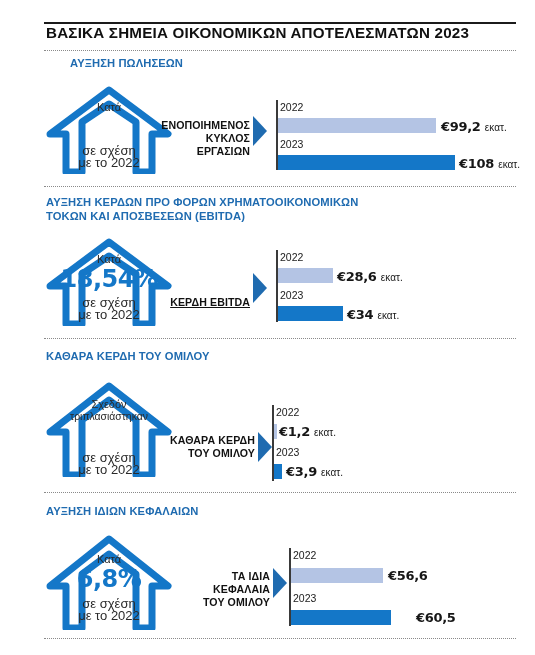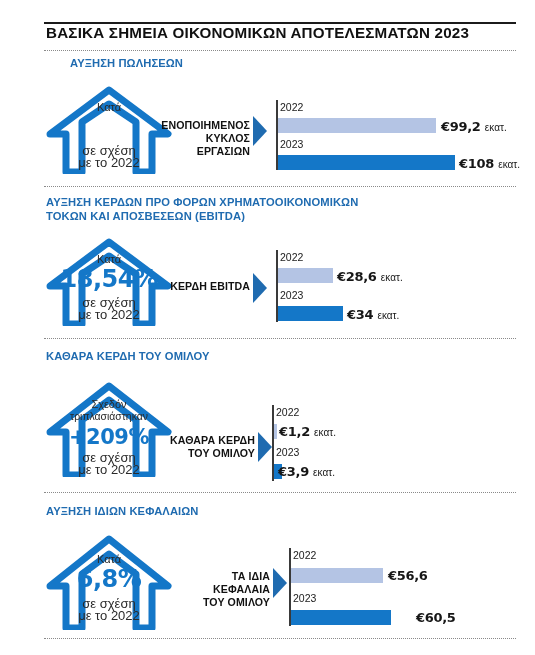--- a/index.html
+++ b/index.html
@@ -111,21 +111,21 @@
     <div class="arrow-wrap" style="left:44px;top:238px;width:130px;height:88px;">
       <svg width="130" height="88" viewBox="0 0 130 88">
         <path d="M6,48 L65,4 L124,48 L108,48 L108,86 L92,86 L92,36 L65,18 L38,36 L38,86 L22,86 L22,48 Z" fill="none" stroke="#1477c8" stroke-width="7" stroke-linejoin="round" stroke-linecap="round"></path>
       </svg>
       <div class="arrow-text at-small" style="top:16px;">Κατά</div>
       <div class="arrow-text at-pct" style="top:29px;">18,54%</div>
       <div class="arrow-text at-small-b" style="top:58px;">σε σχέση</div>
       <div class="arrow-text at-small-b" style="top:70px;">με το 2022</div>
     </div>
 
-    <div class="mid-label" style="left:160px;top:280px;width:90px;">ΚΕΡΔΗ EBITDA</div>
+    <div class="mid-label" style="left:160px;top:296px;width:90px;text-decoration:underline;">ΚΕΡΔΗ EBITDA</div>
     <div class="tri" style="left:253px;top:273px;"></div>
 
     <div class="axis" style="left:276px;top:250px;height:72px;"></div>
     <div class="yearlab" style="left:280px;top:251px;">2022</div>
     <div class="bar y22" style="left:278px;top:268px;width:55px;"></div>
     <div class="val" style="left:337px;top:269px;"><span>€28,6</span> <span class="unit">εκατ.</span></div>
     <div class="yearlab" style="left:280px;top:289px;">2023</div>
     <div class="bar y23" style="left:278px;top:306px;width:65px;"></div>
     <div class="val" style="left:347px;top:307px;"><span>€34</span> <span class="unit">εκατ.</span></div>
   </div>
@@ -133,36 +133,35 @@
 
   <div class="section" style="top:0;">
     <div class="sec-head" style="top:350px;">ΚΑΘΑΡΑ ΚΕΡΔΗ ΤΟΥ ΟΜΙΛΟΥ</div>
 
     <div class="arrow-wrap" style="left:44px;top:382px;width:130px;height:95px;">
       <svg width="130" height="95" viewBox="0 0 130 95">
         <path d="M6,50 L65,4 L124,50 L108,50 L108,93 L92,93 L92,38 L65,18 L38,38 L38,93 L22,93 L22,50 Z" fill="none" stroke="#1477c8" stroke-width="7" stroke-linejoin="round" stroke-linecap="round"></path>
       </svg>
       <div class="arrow-text at-small" style="top:30px;font-size:10.4px;">τριπλασιάστηκαν</div>
       <div class="arrow-text at-small" style="top:17px;">Σχεδόν</div>
-      <div class="arrow-text at-pct small" style="top:44px;">+209%</div>
       <div class="arrow-text at-small-b" style="top:69px;">σε σχέση</div>
       <div class="arrow-text at-small-b" style="top:81px;">με το 2022</div>
     </div>
 
     <div class="mid-label" style="left:160px;top:434px;width:95px;">ΚΑΘΑΡΑ ΚΕΡΔΗ
 ΤΟΥ ΟΜΙΛΟΥ</div>
     <div class="tri" style="left:258px;top:432px;"></div>
 
     <div class="axis" style="left:272px;top:405px;height:76px;"></div>
     <div class="yearlab" style="left:276px;top:406px;">2022</div>
     <div class="bar y22" style="left:274px;top:424px;width:3px;"></div>
     <div class="val" style="left:279px;top:424px;"><span>€1,2</span> <span class="unit">εκατ.</span></div>
     <div class="yearlab" style="left:276px;top:446px;">2023</div>
     <div class="bar y23" style="left:274px;top:464px;width:8px;"></div>
-    <div class="val" style="left:278px;top:464px;"><span>€3,9</span> <span class="unit">εκατ.</span></div>
+    <div class="val" style="left:286px;top:464px;"><span>€3,9</span> <span class="unit">εκατ.</span></div>
   </div>
   <div class="dotted" style="top:492px;"></div>
 
   <div class="section" style="top:0;">
     <div class="sec-head" style="top:505px;">ΑΥΞΗΣΗ ΙΔΙΩΝ ΚΕΦΑΛΑΙΩΝ</div>
 
     <div class="arrow-wrap" style="left:44px;top:534px;width:130px;height:96px;">
       <svg width="130" height="96" viewBox="0 0 130 96">
         <path d="M6,52 L65,5 L124,52 L108,52 L108,94 L92,94 L92,40 L65,20 L38,40 L38,94 L22,94 L22,52 Z" fill="none" stroke="#1477c8" stroke-width="7" stroke-linejoin="round" stroke-linecap="round"></path>
       </svg>

